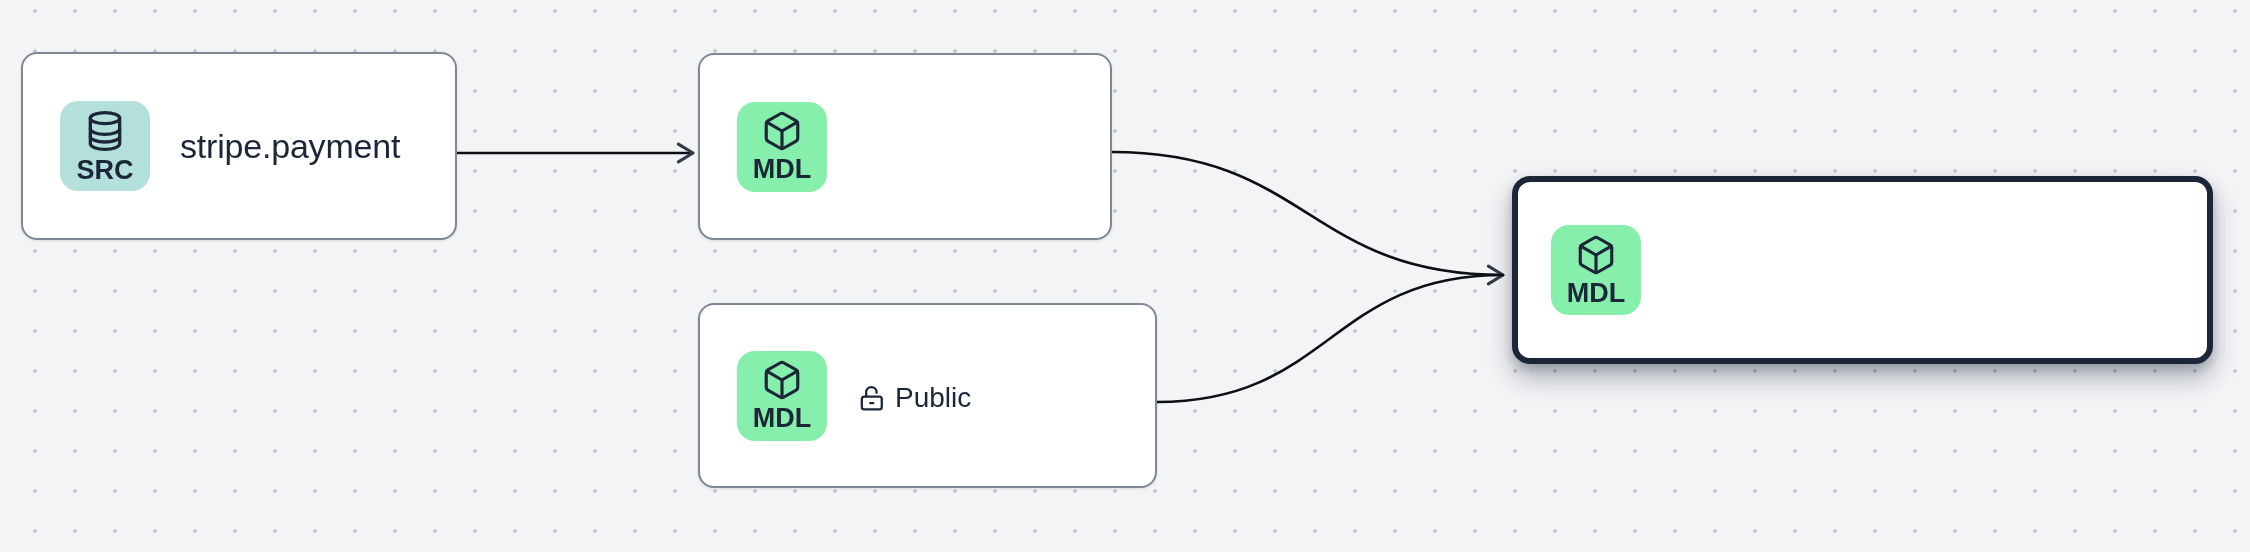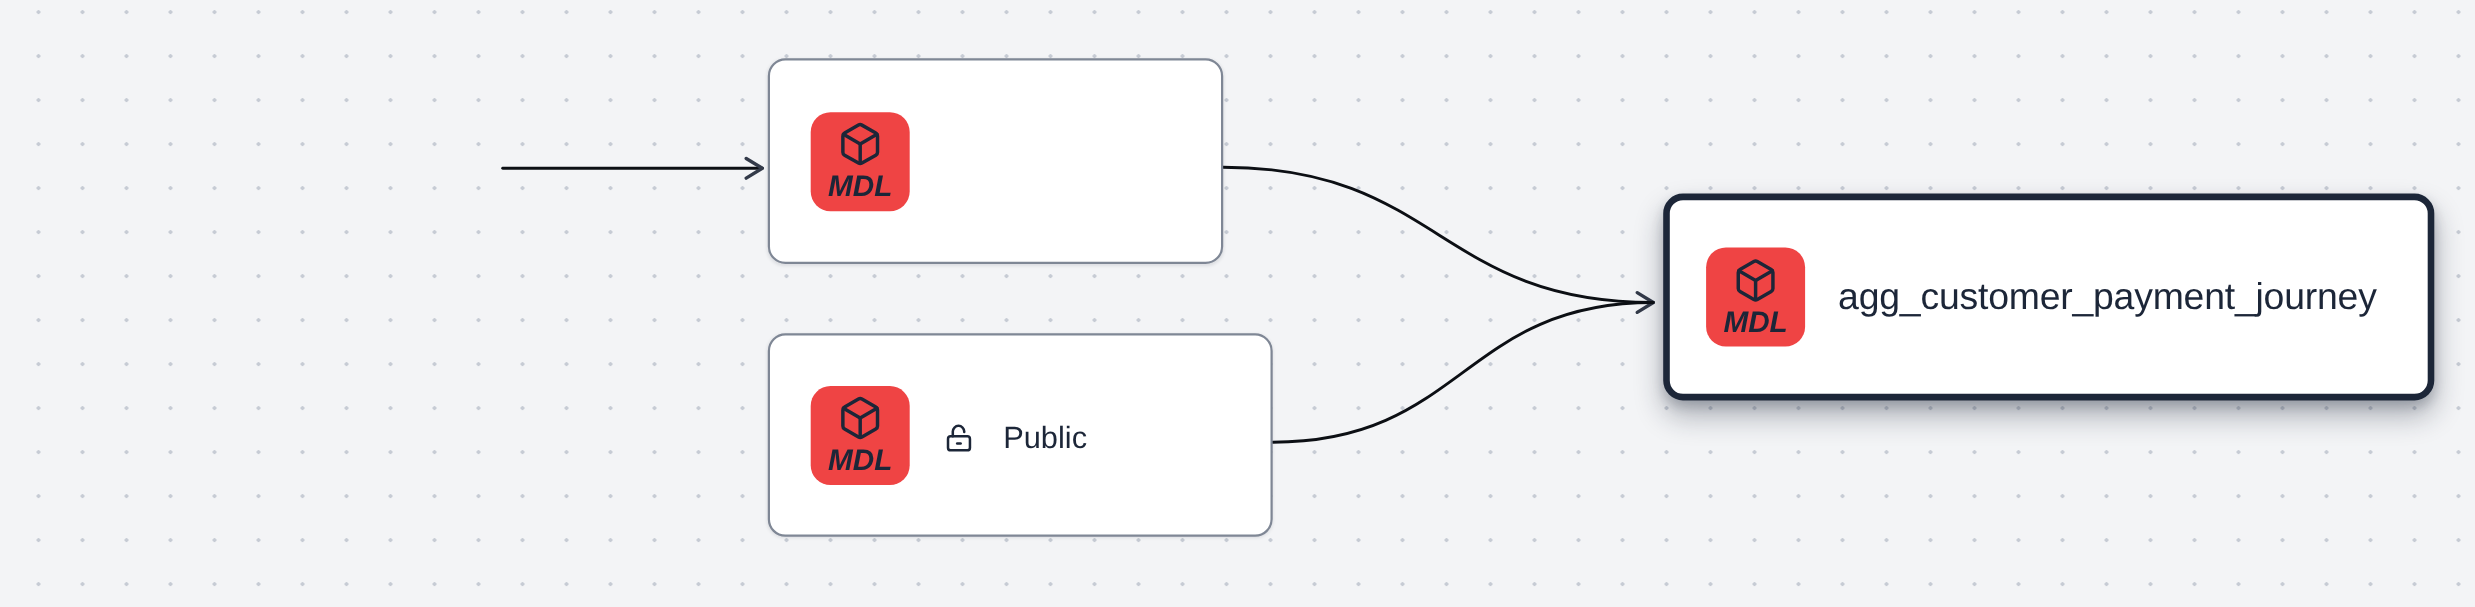--- a/index.html
+++ b/index.html
@@ -62,21 +62,21 @@
   .badge {
     width: 90px; height: 90px;
     border-radius: 18px;
     flex: 0 0 auto;
     display: flex;
     flex-direction: column;
     align-items: center;
     justify-content: center;
   }
   .badge-src { background: #b3e0da; }
-  .badge-mdl { background: #ef4444; font-style: italic; }
+  .badge-mdl { background: #86efac; }
   .badge svg { display: block; }
   .badge-label {
     font-size: 27px;
     font-weight: 600;
     line-height: 1;
     margin-top: 4px;
     color: #1c2638;
     letter-spacing: 0;
   }
 
@@ -86,21 +86,21 @@
     font-size: 34px;
     font-weight: 400;
     color: #1c2638;
     letter-spacing: -0.2px;
     white-space: nowrap;
     line-height: 1.2;
   }
   .node-subtitle {
     display: flex;
     align-items: center;
-    gap: 26px;
+    gap: 9px;
     margin-top: 6px;
     font-size: 28px;
     color: #1c2638;
     line-height: 1.1;
   }
   .node-subtitle svg { display: block; }
 
   .icon-stroke {
     fill: none;
     stroke: #1c2638;
@@ -117,20 +117,34 @@
     <defs>
       <marker id="arrow" viewBox="0 0 16 16" refX="13" refY="8" markerWidth="26" markerHeight="26" markerUnits="userSpaceOnUse" orient="auto-start-reverse">
         <path d="M4 2.5 L13 8 L4 13.5" fill="none" stroke="#333a49" stroke-width="1.9" stroke-linecap="round" stroke-linejoin="round"></path>
       </marker>
     </defs>
     <path class="edge" d="M 457 153 L 693 153" marker-end="url(#arrow)"></path>
     <path class="edge" d="M 1112 152 C 1308 152, 1308 275, 1503 275" marker-end="url(#arrow)"></path>
     <path class="edge" d="M 1157 402 C 1330 402, 1330 275, 1503 275"></path>
   </svg>
 
+  <div class="node node-stripe">
+    <div class="badge badge-src">
+      <svg width="44" height="44" viewBox="0 0 24 24">
+        <ellipse class="icon-stroke" cx="12" cy="5" rx="8" ry="3" stroke-width="1.8"></ellipse>
+        <path class="icon-stroke" stroke-width="1.8" d="M4 5v14a8 3 0 0 0 16 0V5"></path>
+        <path class="icon-stroke" stroke-width="1.8" d="M4 10.8a8 3 0 0 0 16 0"></path>
+        <path class="icon-stroke" stroke-width="1.8" d="M4 15a8 3 0 0 0 16 0"></path>
+      </svg>
+      <span class="badge-label">SRC</span>
+    </div>
+    <div class="node-text">
+      <div class="node-title">stripe.payment</div>
+    </div>
+  </div>
 
   <div class="node node-stg">
     <div class="badge badge-mdl">
       <svg width="42" height="42" viewBox="0 0 24 24">
         <path class="icon-stroke" stroke-width="1.8" d="M21 16.2V7.8a1.8 1.8 0 0 0-.9-1.56l-7.2-4.1a1.8 1.8 0 0 0-1.8 0l-7.2 4.1A1.8 1.8 0 0 0 3 7.8v8.4a1.8 1.8 0 0 0 .9 1.56l7.2 4.1a1.8 1.8 0 0 0 1.8 0l7.2-4.1a1.8 1.8 0 0 0 .9-1.56z"></path>
         <path class="icon-stroke" stroke-width="1.8" d="M3.3 6.9 12 12l8.7-5.1"></path>
         <path class="icon-stroke" stroke-width="1.8" d="M12 12v9.7"></path>
       </svg>
       <span class="badge-label">MDL</span>
     </div>
@@ -159,18 +173,15 @@
 
   <div class="node node-agg">
     <div class="badge badge-mdl">
       <svg width="42" height="42" viewBox="0 0 24 24">
         <path class="icon-stroke" stroke-width="1.8" d="M21 16.2V7.8a1.8 1.8 0 0 0-.9-1.56l-7.2-4.1a1.8 1.8 0 0 0-1.8 0l-7.2 4.1A1.8 1.8 0 0 0 3 7.8v8.4a1.8 1.8 0 0 0 .9 1.56l7.2 4.1a1.8 1.8 0 0 0 1.8 0l7.2-4.1a1.8 1.8 0 0 0 .9-1.56z"></path>
         <path class="icon-stroke" stroke-width="1.8" d="M3.3 6.9 12 12l8.7-5.1"></path>
         <path class="icon-stroke" stroke-width="1.8" d="M12 12v9.7"></path>
       </svg>
       <span class="badge-label">MDL</span>
     </div>
-    <div class="node-text">
-      <div class="node-title">agg_customer_payment_journey</div>
-    </div>
   </div>
 
 </div>
 
 </body></html>

